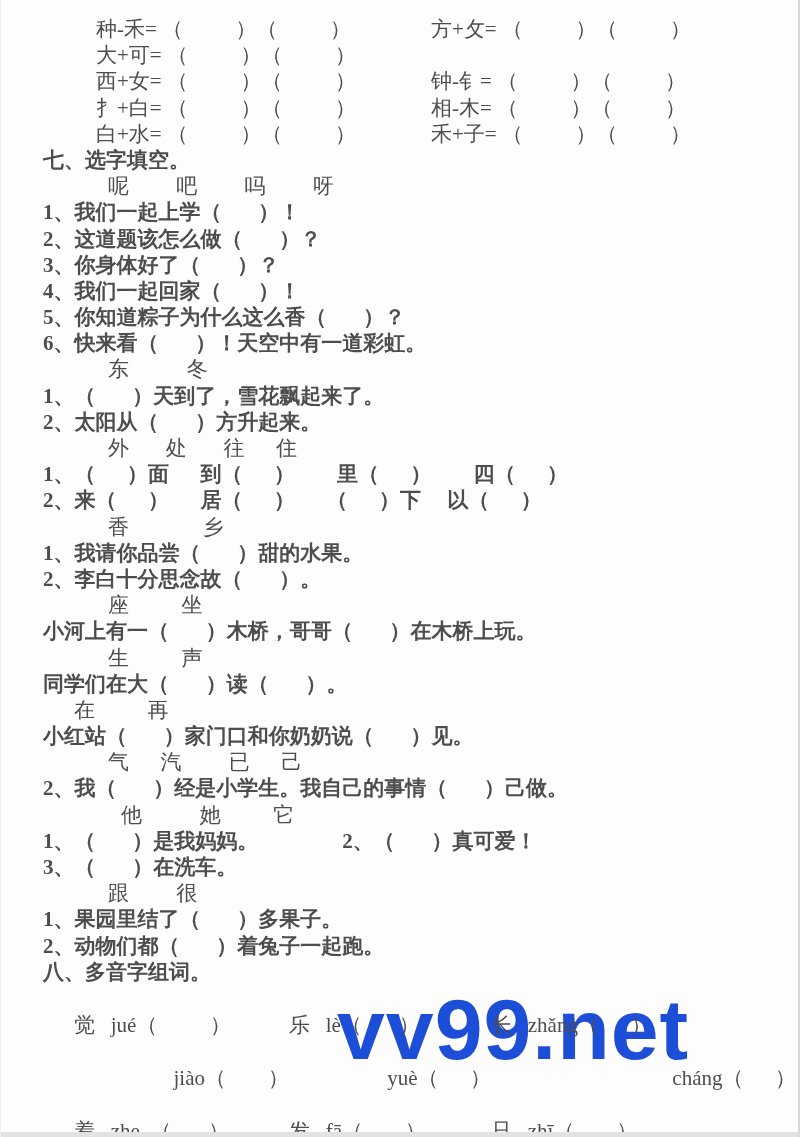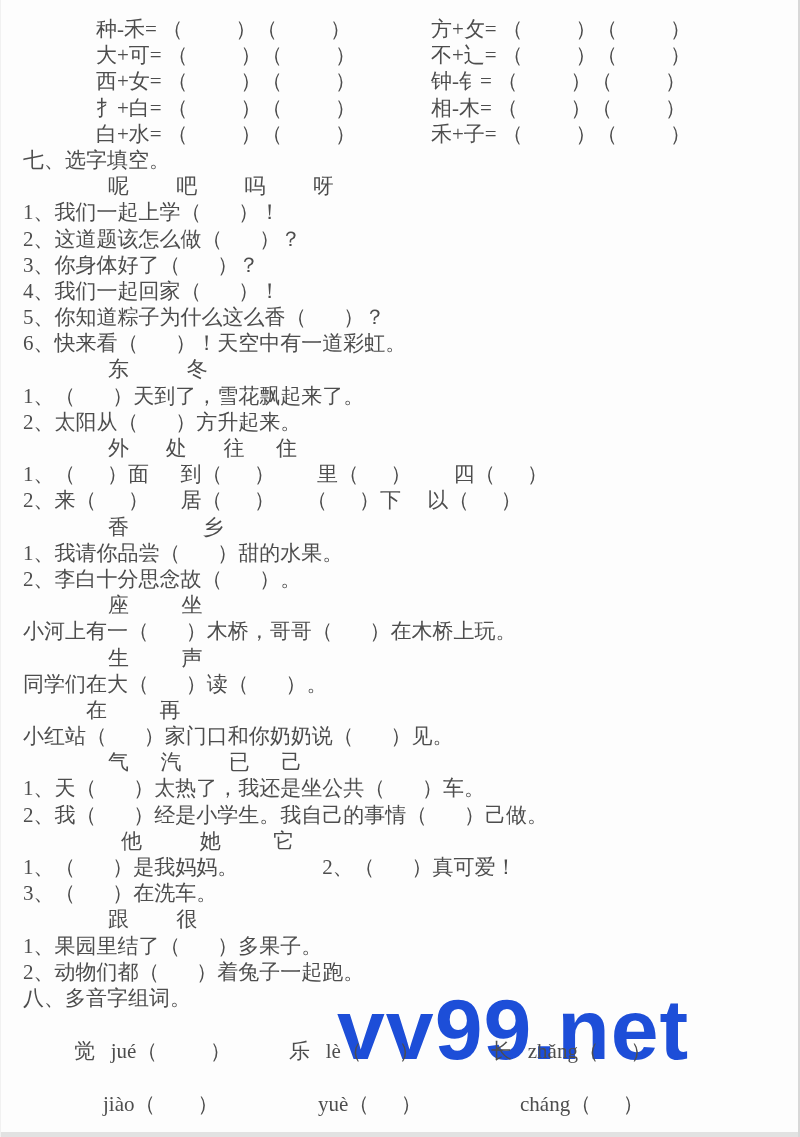--- a/index.html
+++ b/index.html
@@ -14,26 +14,26 @@
     border-right: 2px solid #d8d8d8;
     font-family: "Liberation Serif", "DejaVu Serif", serif;
     font-size: 21px;
     color: #4d4d4d;
   }
   .content { position: absolute; top: 16px; left: 0; right: 2px; z-index: 1; }
   .line { height: 26.2px; line-height: 26.2px; white-space: pre; }
   .eq { display: flex; }
   .eql { padding-left: 95px; flex: 0 0 430px; }
   .eqr { flex: 1 1 auto; }
-  .heading, .item { padding-left: 22px; }
+  .heading, .item { padding-left: 42px; font-weight: bold; }
   .opt-1 { padding-left: 107px; }
   .opt-2 { padding-left: 120px; }
-  .opt-3 { padding-left: 73px; margin-left: 12px; }
+  .opt-3 { padding-left: 73px; }
   .pinyin, .pinyin-sub { display: grid; grid-template-columns: 215px 202px 1fr; padding-left: 73px; margin-top: 27px; }
-  .pinyin-sub .cell { padding-left: 29px; }
+  .pinyin-sub .cell { padding-left: 29px; text-align: right; }
   .cell { white-space: pre; }
   .watermark {
     position: absolute;
     left: 336px;
     top: 986px;
     z-index: 0;
     font-family: "Liberation Sans", "DejaVu Sans", sans-serif;
     font-weight: bold;
     font-size: 86px;
     line-height: 1;
@@ -49,21 +49,21 @@
     z-index: 2;
   }
 </style>
 </head>
 <body>
 
 <div class="page" style="background: rgb(253, 253, 253); color: rgb(77, 77, 77); border-right-color: rgb(216, 216, 216);">
   <div class="watermark" style="color: #1d4ed8;">vv99.net</div>
   <div class="content">
       <div class="line eq"><span class="eql">种-禾= （          ）（          ）</span><span class="eqr">方+攵= （          ）（          ）</span></div>
-      <div class="line eq"><span class="eql">大+可= （          ）（          ）</span><span class="eqr">不+辶= （          ）（          ）</span></div>
+      <div class="line eq"><span class="eql">大+可= （          ）（          ）</span></div>
       <div class="line eq"><span class="eql">西+女= （          ）（          ）</span><span class="eqr">钟-钅= （          ）（          ）</span></div>
       <div class="line eq"><span class="eql">扌+白= （          ）（          ）</span><span class="eqr">相-木= （          ）（          ）</span></div>
       <div class="line eq"><span class="eql">白+水= （          ）（          ）</span><span class="eqr">禾+子= （          ）（          ）</span></div>
       <div class="line heading">七、选字填空。</div>
       <div class="line opt-1">呢         吧         吗         呀</div>
       <div class="line item">1、我们一起上学（       ）！</div>
       <div class="line item">2、这道题该怎么做（       ）？</div>
       <div class="line item">3、你身体好了（       ）？</div>
       <div class="line item">4、我们一起回家（       ）！</div>
       <div class="line item">5、你知道粽子为什么这么香（       ）？</div>
@@ -77,21 +77,20 @@
       <div class="line opt-1">香              乡</div>
       <div class="line item">1、我请你品尝（       ）甜的水果。</div>
       <div class="line item">2、李白十分思念故（       ）。</div>
       <div class="line opt-1">座          坐</div>
       <div class="line item">小河上有一（       ）木桥，哥哥（       ）在木桥上玩。</div>
       <div class="line opt-1">生          声</div>
       <div class="line item">同学们在大（       ）读（       ）。</div>
       <div class="line opt-3">在          再</div>
       <div class="line item">小红站（       ）家门口和你奶奶说（       ）见。</div>
       <div class="line opt-1">气      汽         已      己</div>
-      <div class="line item">1、天（       ）太热了，我还是坐公共（       ）车。</div>
       <div class="line item">2、我（       ）经是小学生。我自己的事情（       ）己做。</div>
       <div class="line opt-2">他           她          它</div>
       <div class="line item">1、（       ）是我妈妈。                2、（       ）真可爱！</div>
       <div class="line item">3、（       ）在洗车。</div>
       <div class="line opt-1">跟         很</div>
       <div class="line item">1、果园里结了（       ）多果子。</div>
       <div class="line item">2、动物们都（       ）着兔子一起跑。</div>
       <div class="line heading">八、多音字组词。</div>
       <div class="line pinyin"><span class="cell">觉   jué（          ）</span><span class="cell">乐   lè（       ）</span><span class="cell">长   zhǎng（      ）</span></div>
       <div class="line pinyin-sub"><span class="cell">jiào（        ）</span><span class="cell">yuè（      ）</span><span class="cell">cháng（      ）</span></div>

